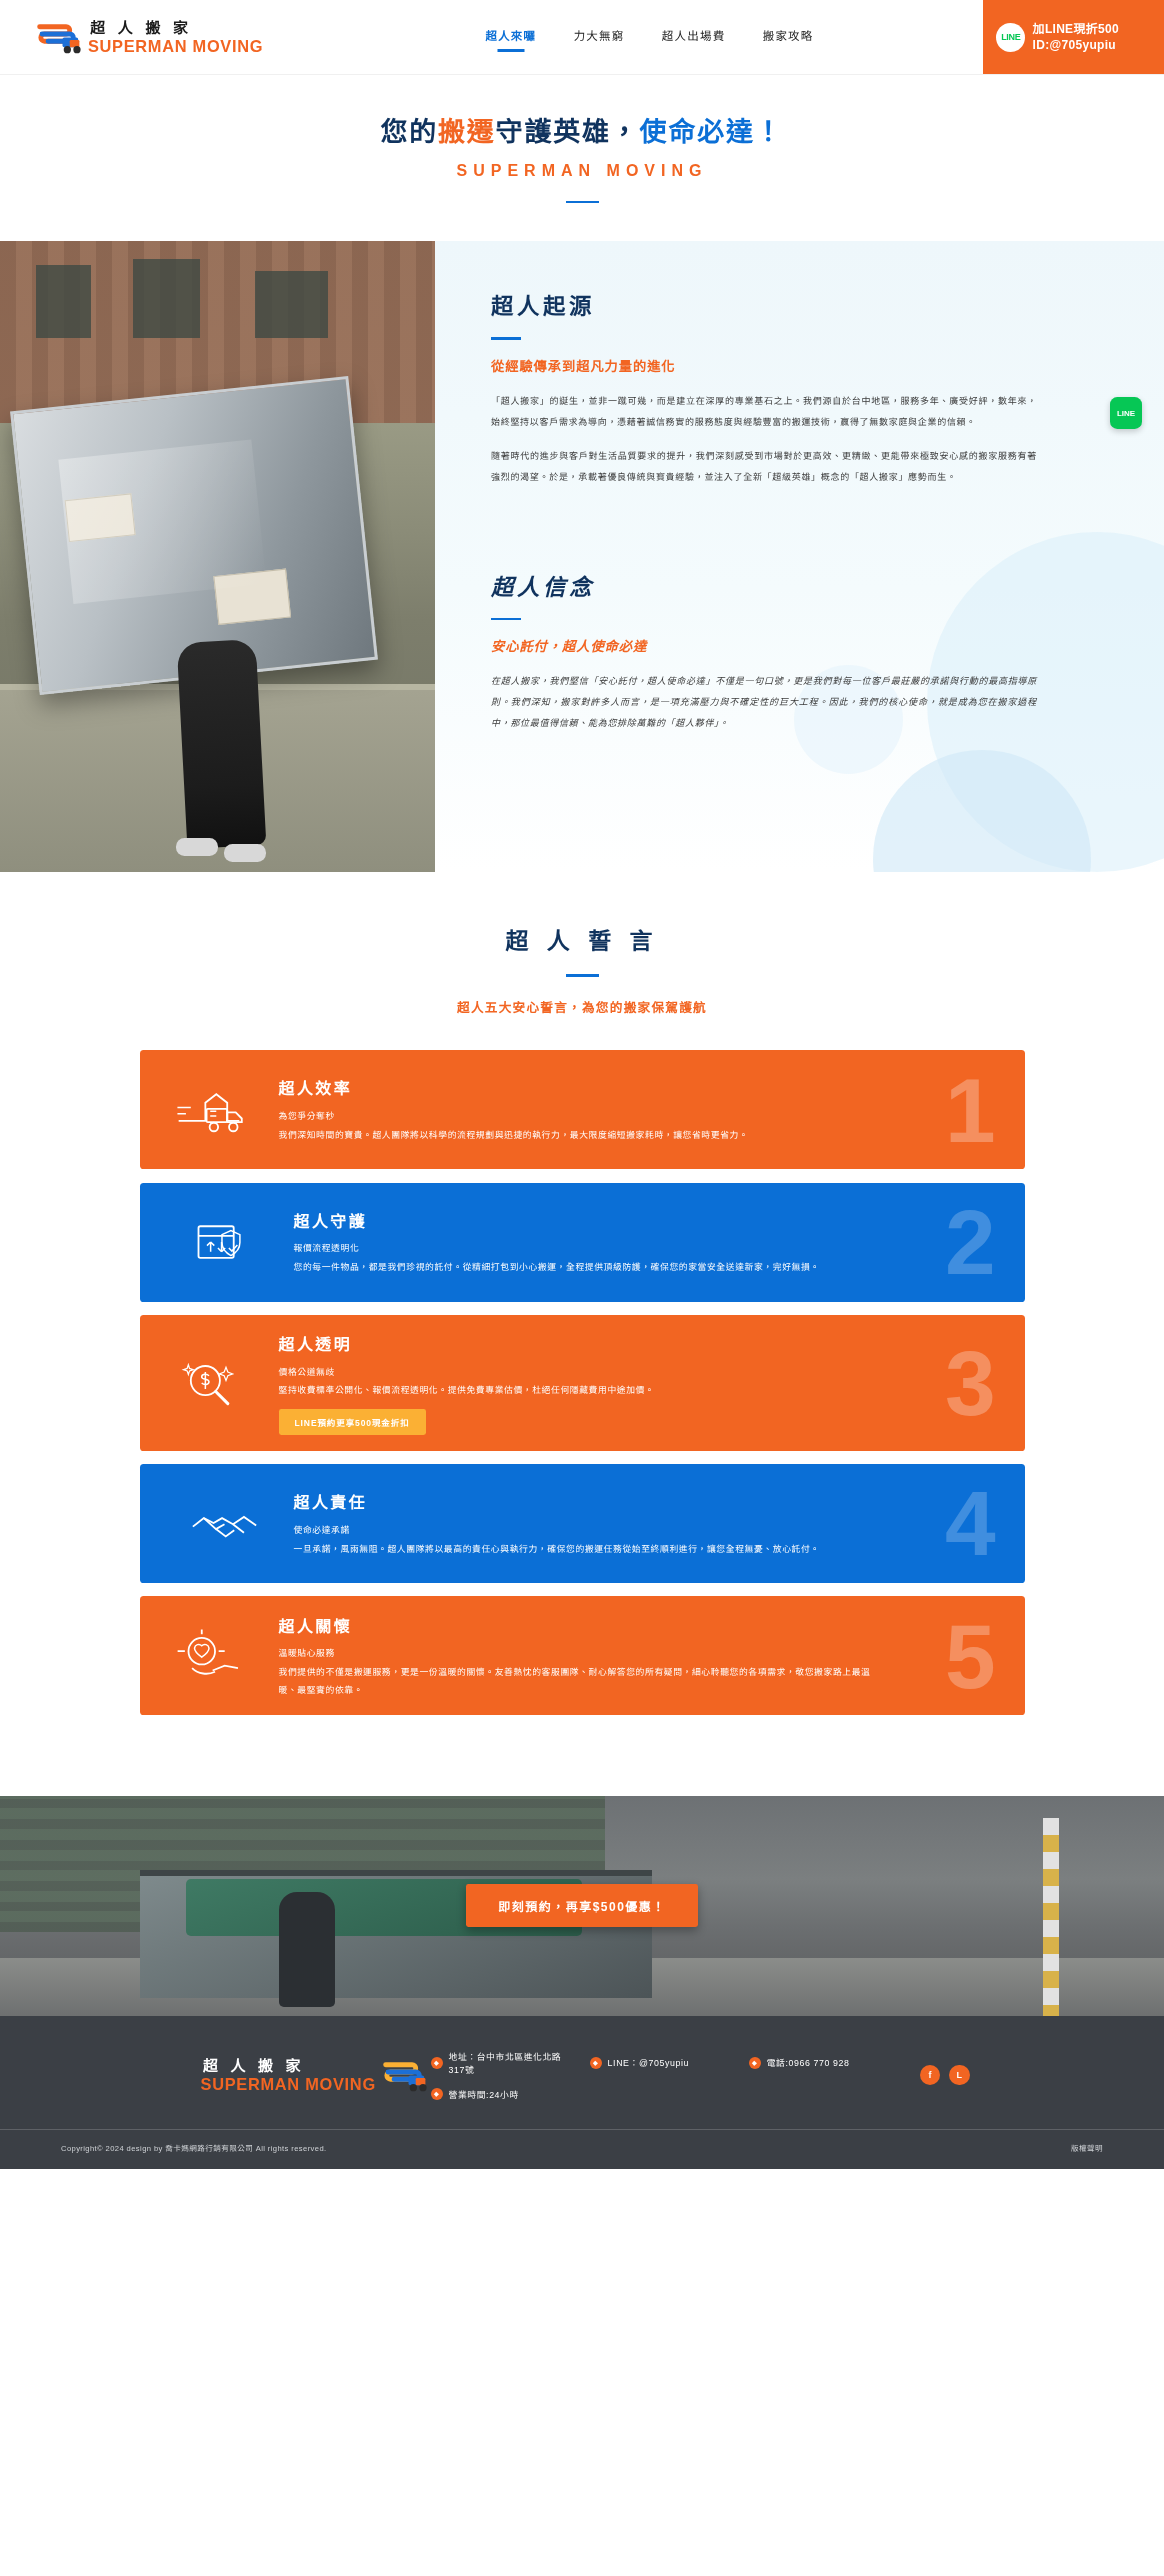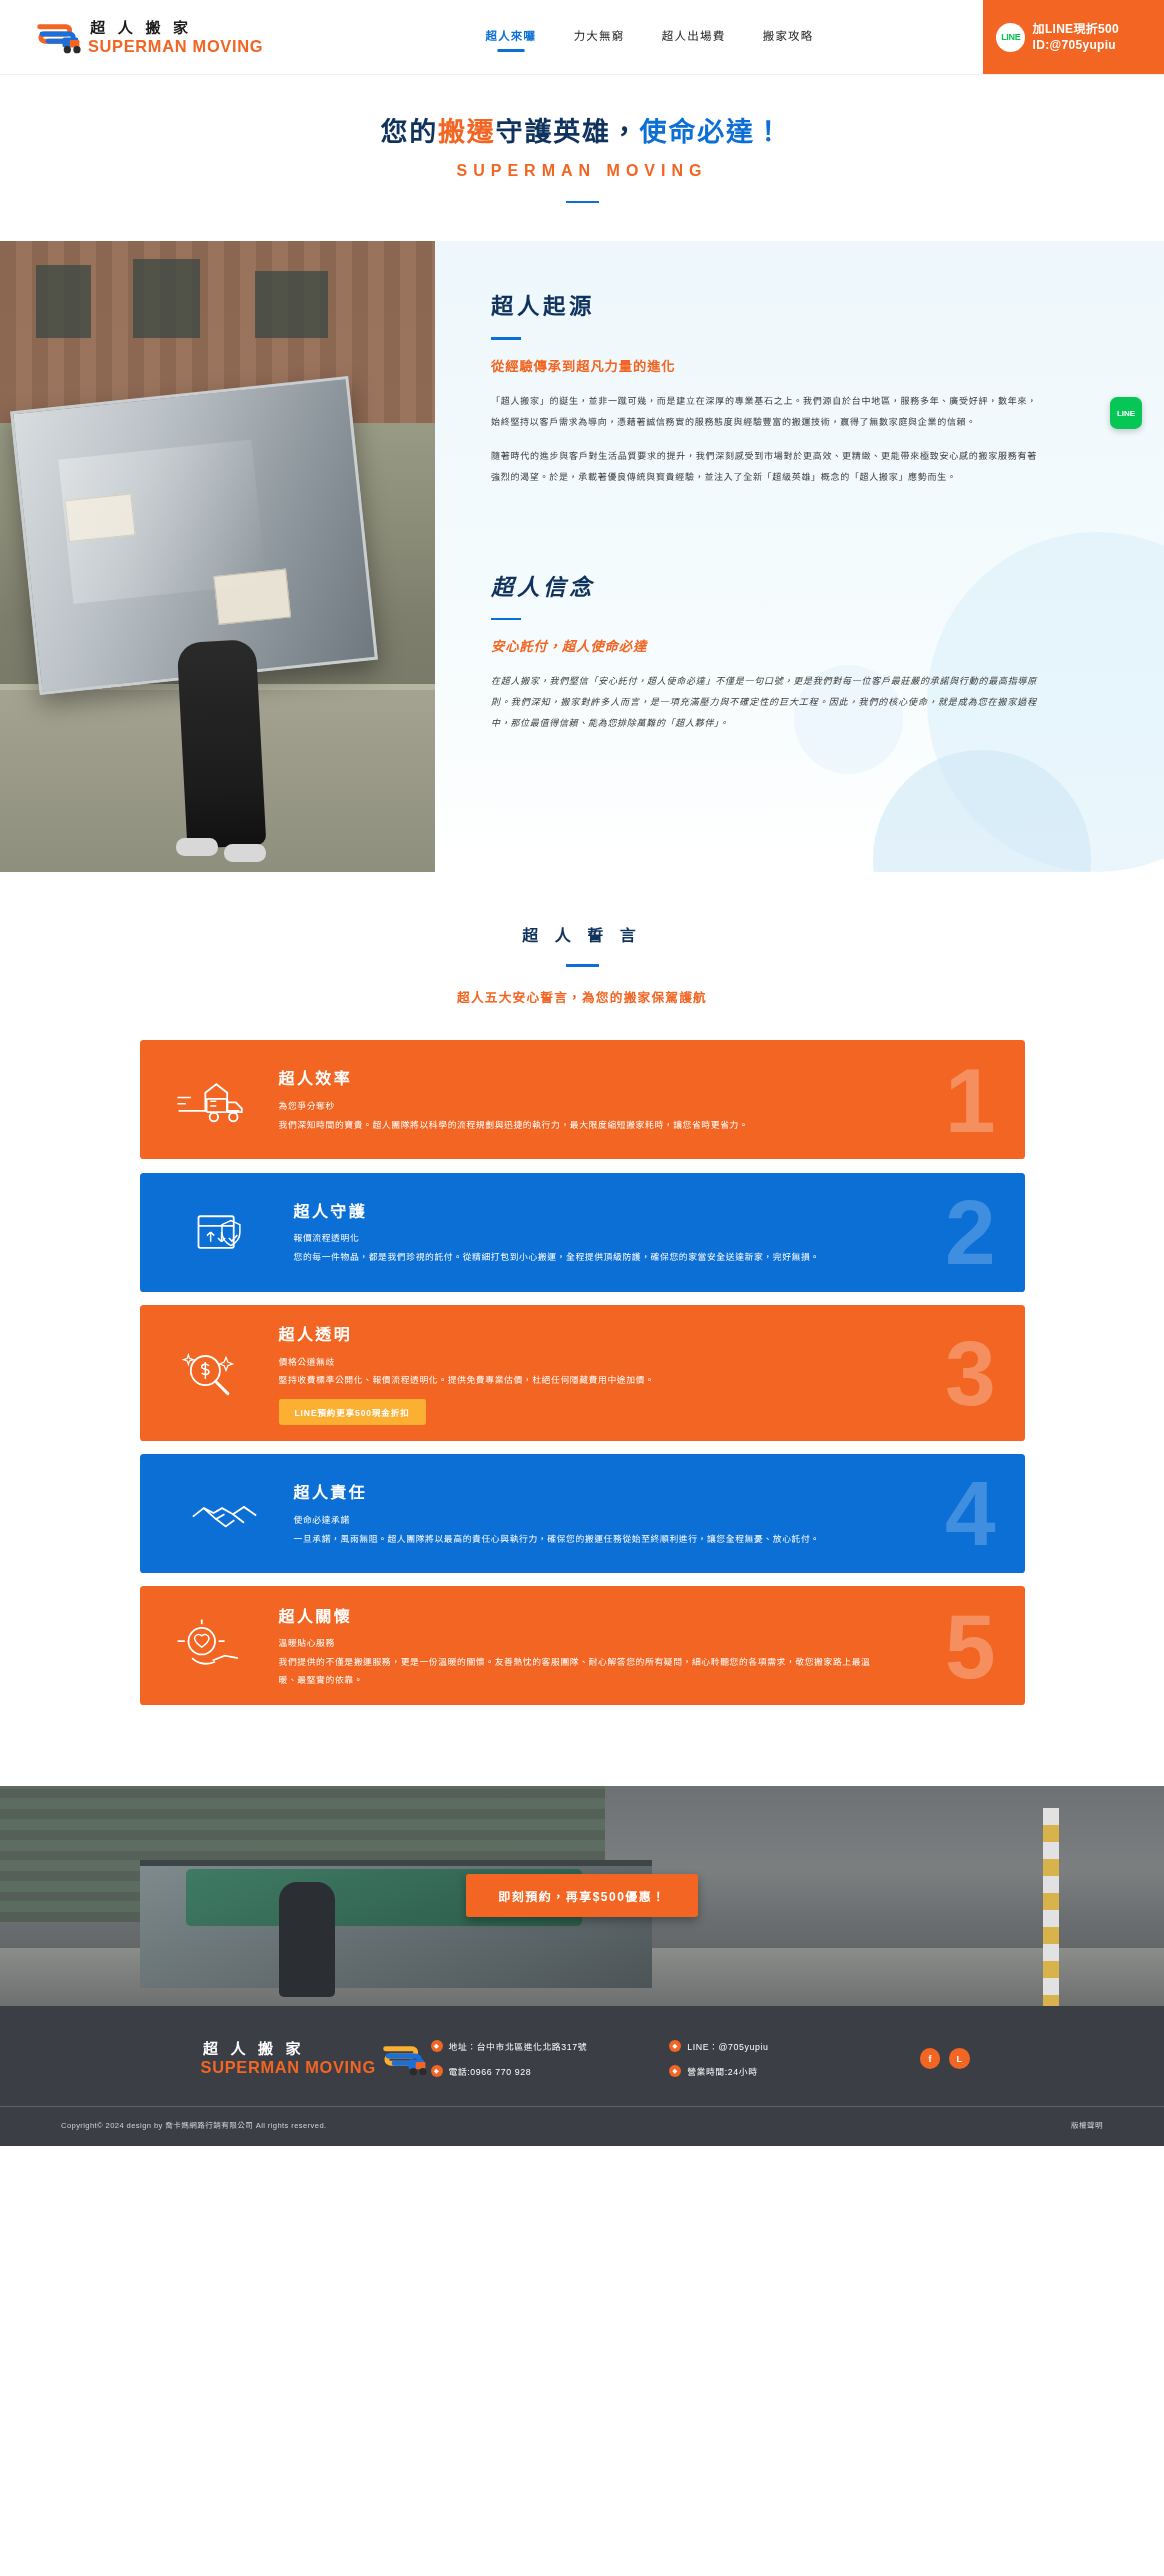--- a/index.html
+++ b/index.html
@@ -205,21 +205,21 @@
     cursor: pointer;
   }
 
   
   .pledge {
     background: #ffffff;
     padding: 50px 0 67px;
     text-align: center;
   }
   .pledge h2 {
-    font-size: 16px; letter-spacing: 6px; font-weight: bold; color: #10335e;
+    font-size: 23px; letter-spacing: 6px; font-weight: bold; color: #10335e;
   }
   .pledge .rule { width: 33px; height: 2.4px; background: #0b6fd6; margin: 18px auto 20.6px; }
   .pledge .sub {
     font-size: 12.7px; color: #f26522; font-weight: bold; letter-spacing: 1.2px;
     margin-bottom: 34px;
   }
   .cards { width: 885px; margin: 0 auto; }
   .card {
     display: flex;
     align-items: center;
@@ -325,21 +325,21 @@
     width: 885px; margin: 0 auto;
     display: flex; align-items: center; gap: 36px;
     padding-bottom: 28px;
   }
   .footer-logo { display: flex; align-items: center; gap: 6px; width: 255px; padding-left: 61px;}
   .footer-logo .logo-cn { color: #fff; }
   .footer-logo .logo-en { color: #f26522; }
   .footer-info {
     flex: 1;
     display: grid;
-    grid-template-columns: 1fr 1fr;
+    grid-template-columns: 1fr 1fr 1fr;
     row-gap: 12px;
     column-gap: 24px;
     font-size: 8.8px;
     letter-spacing: 0.6px;
   }
   .fi-row { display: flex; align-items: center; gap: 6px; }
   .fi-ico {
     width: 12px; height: 12px; border-radius: 50%;
     background: #f26522; color: #fff; flex-shrink: 0;
     display: flex; align-items: center; justify-content: center;

